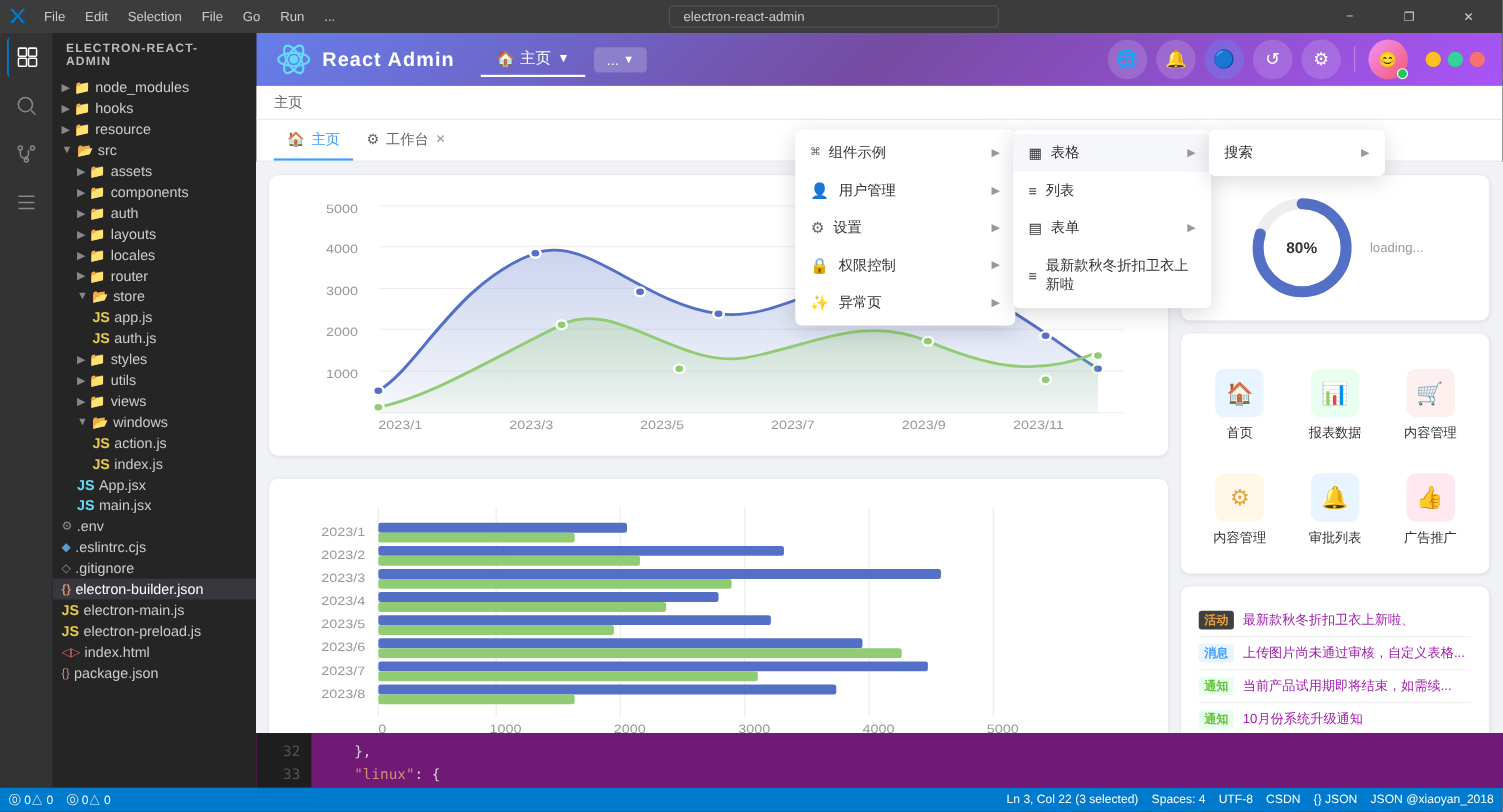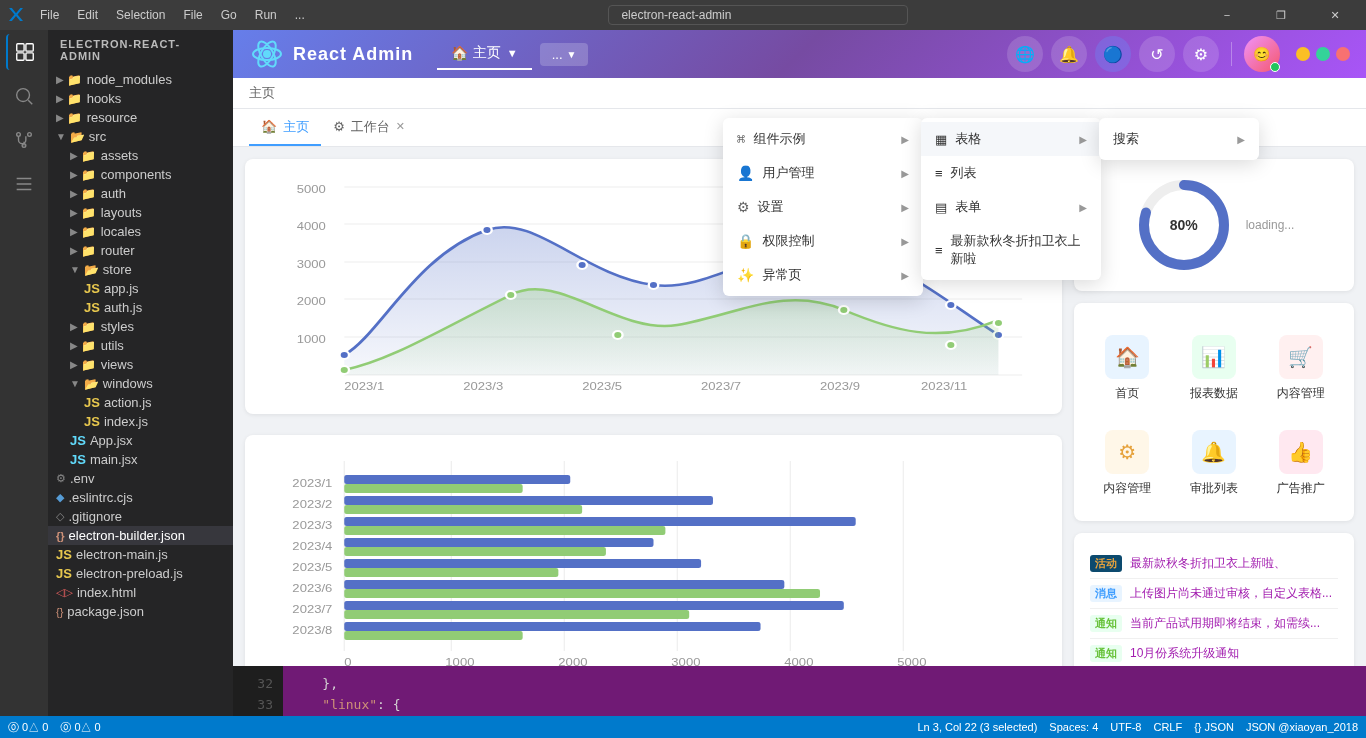--- a/index.html
+++ b/index.html
@@ -119,21 +119,21 @@
     .icon-blue { background: #e8f4ff; color: #409eff; }
     .icon-green { background: #e8fff0; color: #67c23a; }
     .icon-red { background: #fff0f0; color: #f56c6c; }
     .icon-orange { background: #fff7e8; color: #e6a23c; }
     .icon-pink { background: #ffe8f0; color: #e91e63; }
 
     
     .notif-card { background: #fff; border-radius: 8px; padding: 16px; box-shadow: 0 1px 4px rgba(0,0,0,0.08); flex: 1; }
     .notif-item { display: flex; gap: 8px; padding: 6px 0; border-bottom: 1px solid #f0f0f0; font-size: 12px; }
     .notif-badge { font-size: 11px; font-weight: 600; padding: 1px 5px; border-radius: 3px; white-space: nowrap; flex-shrink: 0; }
-    .badge-activity { background: #0c4a6e; color: #e6a23c; }
+    .badge-activity { background: #404040; color: #e6a23c; }
     .badge-message { background: #e8f4ff; color: #409eff; }
     .badge-notice { background: #e8fff0; color: #67c23a; }
     .notif-text { color: #a21caf; flex: 1; white-space: nowrap; overflow: hidden; text-overflow: ellipsis; }
 
     
     .dropdown-overlay { position: absolute; top: 0; left: 0; right: 0; bottom: 0; pointer-events: none; z-index: 100; }
     .dropdown-menu { position: absolute; top: 88px; left: 490px; background: #fff; border-radius: 6px; box-shadow: 0 4px 20px rgba(0,0,0,0.15); width: 200px; padding: 4px 0; pointer-events: all; }
     .dropdown-item { display: flex; align-items: center; justify-content: space-between; padding: 8px 14px; cursor: pointer; color: #333; font-size: 13px; }
     .dropdown-item .item-left { display: flex; align-items: center; gap: 8px; }
     .dropdown-item .item-icon { font-size: 14px; color: #666; }
@@ -680,18 +680,18 @@
 
   <div class="status-bar">
     <div class="status-left">
       <span>⓪ 0△ 0</span>
       <span>⓪ 0△ 0</span>
     </div>
     <div class="status-right">
       <span>Ln 3, Col 22 (3 selected)</span>
       <span>Spaces: 4</span>
       <span>UTF-8</span>
-      <span>CRLF</span>
+      <span>CSDN</span>
       <span>{} JSON</span>
       <span>JSON @xiaoyan_2018</span>
     </div>
   </div>
 </div>
 
 </body></html>

